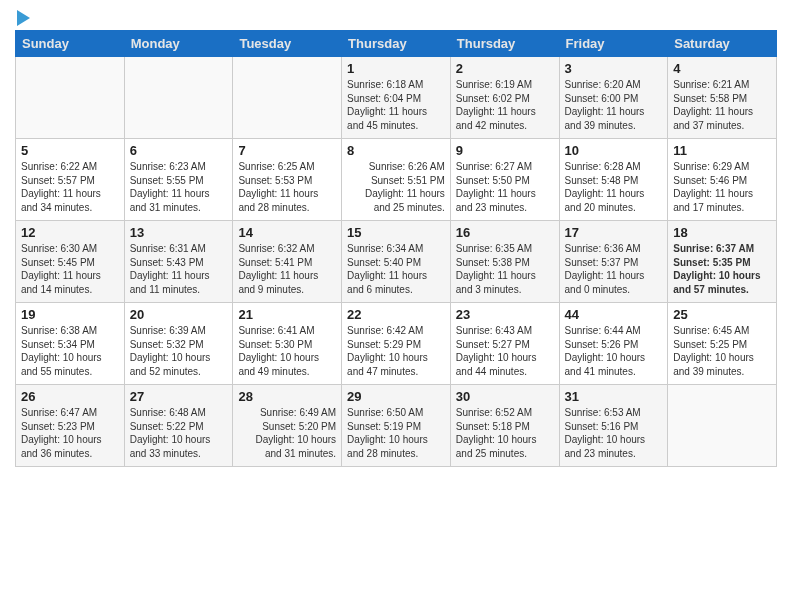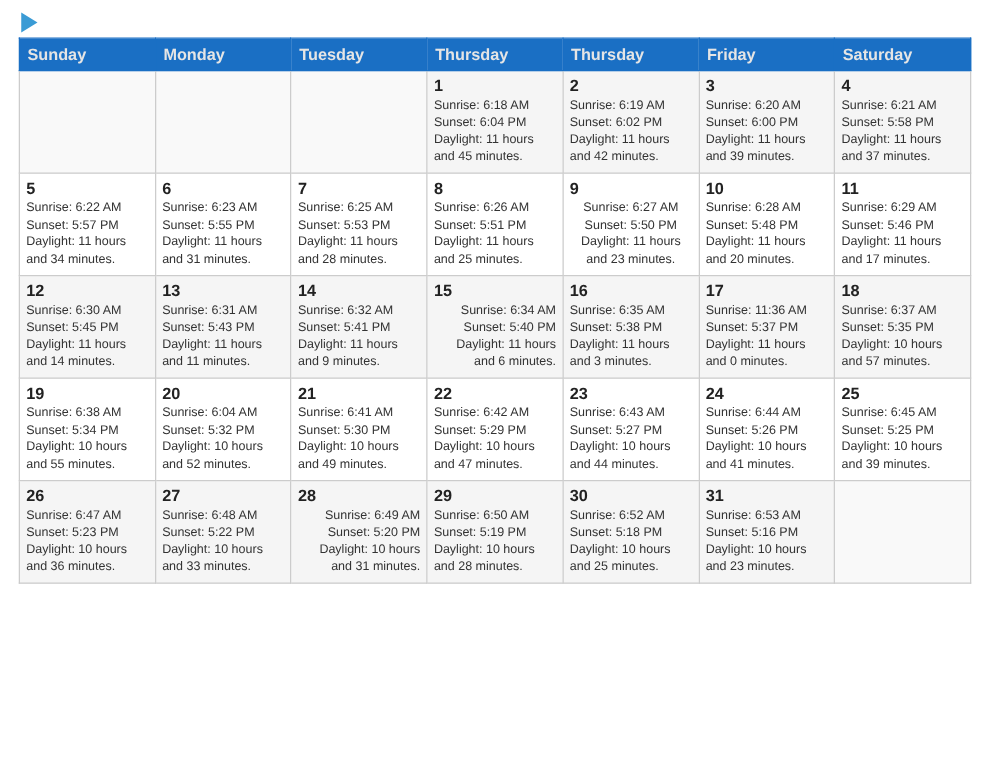--- a/index.html
+++ b/index.html
@@ -191,28 +191,28 @@
           </td>
           <td>
             <span class="day-num">7</span>
             <div class="day-info" style="white-space: pre-line;">Sunrise: 6:25 AM
 Sunset: 5:53 PM
 Daylight: 11 hours
 and 28 minutes.</div>
           </td>
           <td>
             <span class="day-num">8</span>
-            <div class="day-info" style="white-space: pre-line;">Sunrise: 6:26 AM
+            <div class="day-info" style="white-space: pre-line; text-align: right;">Sunrise: 6:26 AM
 Sunset: 5:51 PM
 Daylight: 11 hours
 and 25 minutes.</div>
           </td>
           <td>
             <span class="day-num">9</span>
-            <div class="day-info" style="white-space: pre-line; text-align: center;">Sunrise: 6:27 AM
+            <div class="day-info" style="white-space: pre-line;">Sunrise: 6:27 AM
 Sunset: 5:50 PM
 Daylight: 11 hours
 and 23 minutes.</div>
           </td>
           <td>
             <span class="day-num">10</span>
             <div class="day-info" style="white-space: pre-line;">Sunrise: 6:28 AM
 Sunset: 5:48 PM
 Daylight: 11 hours
 and 20 minutes.</div>
@@ -242,58 +242,58 @@
           </td>
           <td>
             <span class="day-num">14</span>
             <div class="day-info" style="white-space: pre-line;">Sunrise: 6:32 AM
 Sunset: 5:41 PM
 Daylight: 11 hours
 and 9 minutes.</div>
           </td>
           <td>
             <span class="day-num">15</span>
-            <div class="day-info" style="white-space: pre-line; text-align: right;">Sunrise: 6:34 AM
+            <div class="day-info" style="white-space: pre-line;">Sunrise: 6:34 AM
 Sunset: 5:40 PM
 Daylight: 11 hours
 and 6 minutes.</div>
           </td>
           <td>
             <span class="day-num">16</span>
             <div class="day-info" style="white-space: pre-line;">Sunrise: 6:35 AM
 Sunset: 5:38 PM
 Daylight: 11 hours
 and 3 minutes.</div>
           </td>
           <td>
             <span class="day-num">17</span>
-            <div class="day-info" style="white-space: pre-line;">Sunrise: 11:36 AM
+            <div class="day-info" style="white-space: pre-line;">Sunrise: 6:36 AM
 Sunset: 5:37 PM
 Daylight: 11 hours
 and 0 minutes.</div>
           </td>
           <td>
             <span class="day-num">18</span>
-            <div class="day-info" style="white-space: pre-line;">Sunrise: 6:37 AM
+            <div class="day-info" style="white-space: pre-line; font-weight: bold;">Sunrise: 6:37 AM
 Sunset: 5:35 PM
 Daylight: 10 hours
 and 57 minutes.</div>
           </td>
         </tr>
         <tr>
           <td>
             <span class="day-num">19</span>
             <div class="day-info" style="white-space: pre-line;">Sunrise: 6:38 AM
 Sunset: 5:34 PM
 Daylight: 10 hours
 and 55 minutes.</div>
           </td>
           <td>
             <span class="day-num">20</span>
-            <div class="day-info" style="white-space: pre-line;">Sunrise: 6:04 AM
+            <div class="day-info" style="white-space: pre-line;">Sunrise: 6:39 AM
 Sunset: 5:32 PM
 Daylight: 10 hours
 and 52 minutes.</div>
           </td>
           <td>
             <span class="day-num">21</span>
             <div class="day-info" style="white-space: pre-line;">Sunrise: 6:41 AM
 Sunset: 5:30 PM
 Daylight: 10 hours
 and 49 minutes.</div>
@@ -306,21 +306,21 @@
 and 47 minutes.</div>
           </td>
           <td>
             <span class="day-num">23</span>
             <div class="day-info" style="white-space: pre-line;">Sunrise: 6:43 AM
 Sunset: 5:27 PM
 Daylight: 10 hours
 and 44 minutes.</div>
           </td>
           <td>
-            <span class="day-num">24</span>
+            <span class="day-num">44</span>
             <div class="day-info" style="white-space: pre-line;">Sunrise: 6:44 AM
 Sunset: 5:26 PM
 Daylight: 10 hours
 and 41 minutes.</div>
           </td>
           <td>
             <span class="day-num">25</span>
             <div class="day-info" style="white-space: pre-line;">Sunrise: 6:45 AM
 Sunset: 5:25 PM
 Daylight: 10 hours

